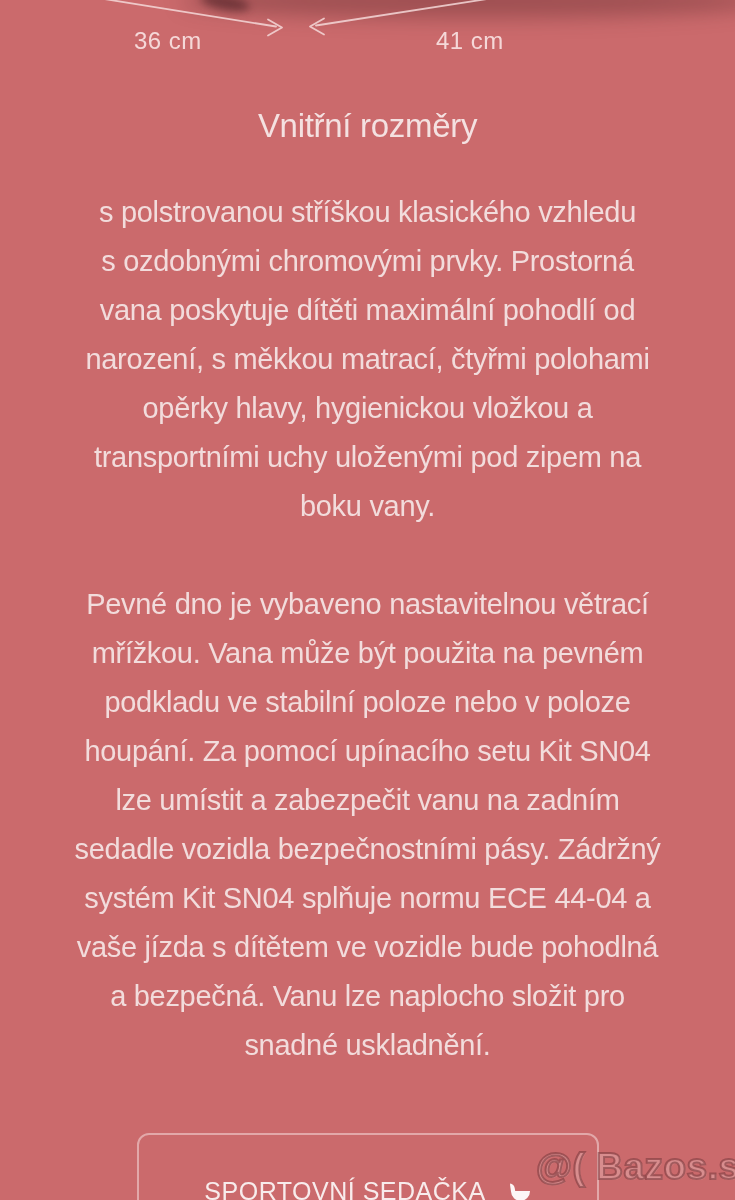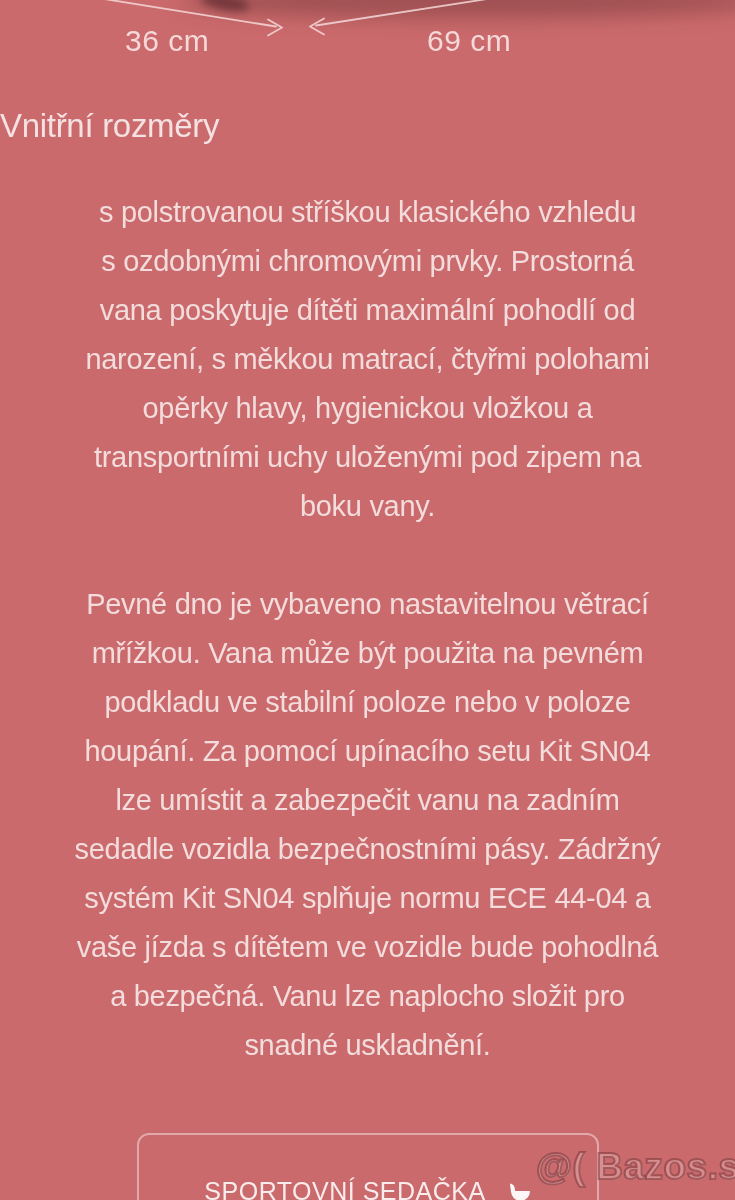--- a/index.html
+++ b/index.html
@@ -24,31 +24,32 @@
     position:absolute;top:-5px;left:200px;width:50px;height:15px;
     border-radius:50%;
     background:rgba(55,20,25,.5);
     filter:blur(4px);
     transform:rotate(11deg);
     pointer-events:none;
   }
   .dim-lines{position:absolute;top:0;left:0;}
   .dim-label{
     position:absolute;
-    font-size:30px;line-height:23px;
+    font-size:24px;line-height:23px;
     letter-spacing:.5px;
     color:rgba(248,226,226,.92);
+    margin-left:9px;
   }
   .dim-label.left{left:125px;top:29px;}
   .dim-label.right{left:427px;top:29px;}
 
   .heading{
     position:absolute;top:107px;left:0;right:0;
     margin:0;
-    text-align:left;
+    text-align:center;
     font-size:33px;font-weight:400;
     letter-spacing:-.3px;
     color:#f4e1e1;
   }
   .para{
     position:absolute;left:0;right:0;
     margin:0;padding:0 14px;
     text-align:center;
     font-size:29px;font-weight:400;
     line-height:49px;
@@ -105,21 +106,21 @@
   <svg class="dim-lines" width="735" height="60" viewBox="0 0 735 60">
     <g stroke="rgba(244,216,216,0.85)" stroke-width="1.8" fill="none" stroke-linecap="round" stroke-linejoin="round">
       <line x1="98" y1="-2" x2="276" y2="26.5"></line>
       <polyline points="268,19.5 282,27.5 268,35.5"></polyline>
       <polyline points="324,18.5 310,26.5 324,34.5"></polyline>
       <line x1="316" y1="25.5" x2="500" y2="-3"></line>
     </g>
   </svg>
 
   <div class="dim-label left">36 cm</div>
-  <div class="dim-label right">69 cm</div>
+  <div class="dim-label right">41 cm</div>
 
   <h2 class="heading">Vnitřní rozměry</h2>
 
   <p class="para p1">s polstrovanou stříškou klasického vzhledu
 s ozdobnými chromovými prvky. Prostorná
 vana poskytuje dítěti maximální pohodlí od
 narození, s měkkou matrací, čtyřmi polohami
 opěrky hlavy, hygienickou vložkou a
 transportními uchy uloženými pod zipem na
 boku vany.</p>

